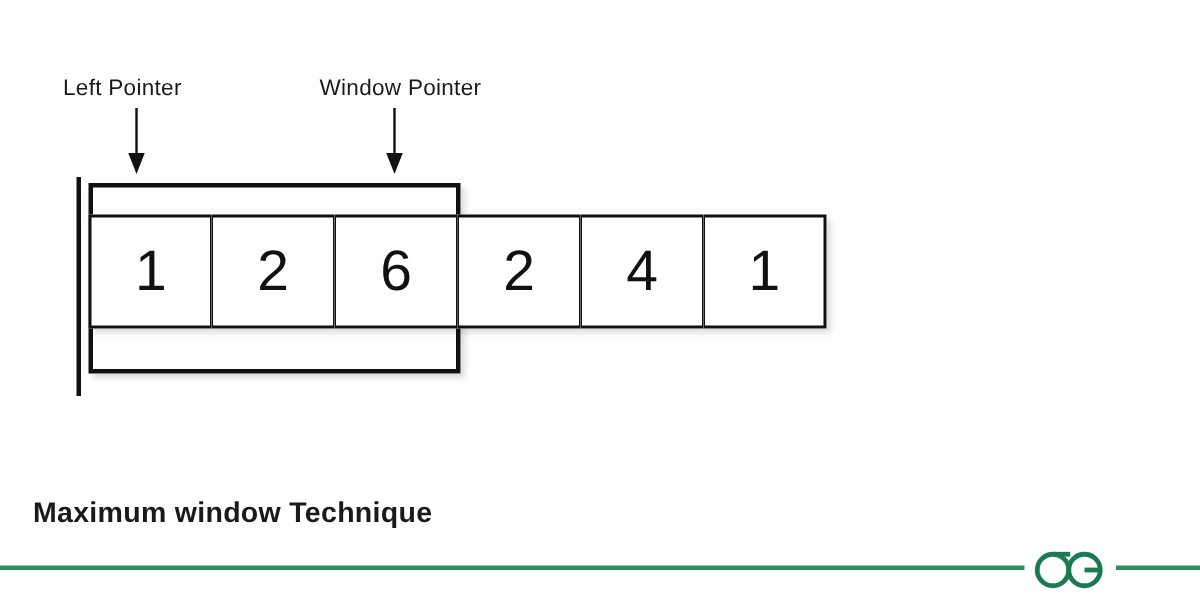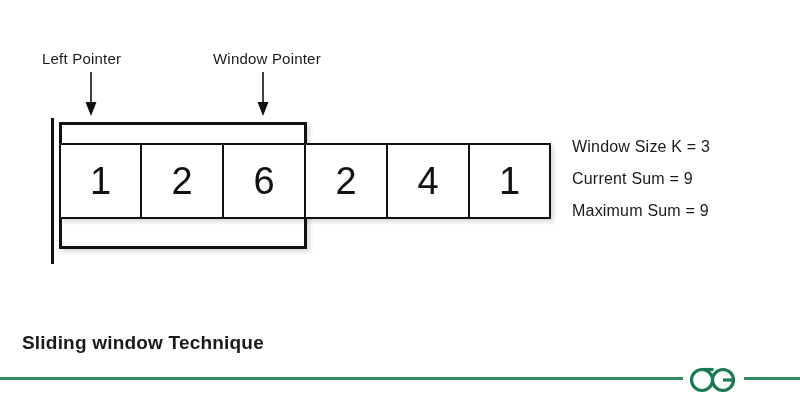--- a/index.html
+++ b/index.html
@@ -187,27 +187,22 @@
       <div class="array-cell">1</div>
       <div class="array-cell">2</div>
       <div class="array-cell">6</div>
       <div class="array-cell">2</div>
       <div class="array-cell">4</div>
       <div class="array-cell">1</div>
     </div>
 
   </div>
 
-  <div id="stats-panel">
-    <div class="stat-line">Window Size K = 3</div>
-    <div class="stat-line">Current Sum  = 9</div>
-    <div class="stat-line">Maximum Sum  = 9</div>
-  </div>
-
-  <div id="caption">Sliding window Technique</div>
+
+  <div id="caption">Maximum window Technique</div>
 
   <div id="footer-rule-left"></div>
   <div id="footer-rule-right"></div>
 
   <div id="gfg-logo">
     <svg width="54" height="40" viewBox="0 0 54 40" xmlns="http://www.w3.org/2000/svg">
       <g fill="none" stroke="#1b7a52" stroke-width="3.2">
 
         <circle cx="16" cy="22" r="10.5"></circle>
         <path d="M 16 11.5 L 27.5 11.5" stroke-linecap="butt"></path>

